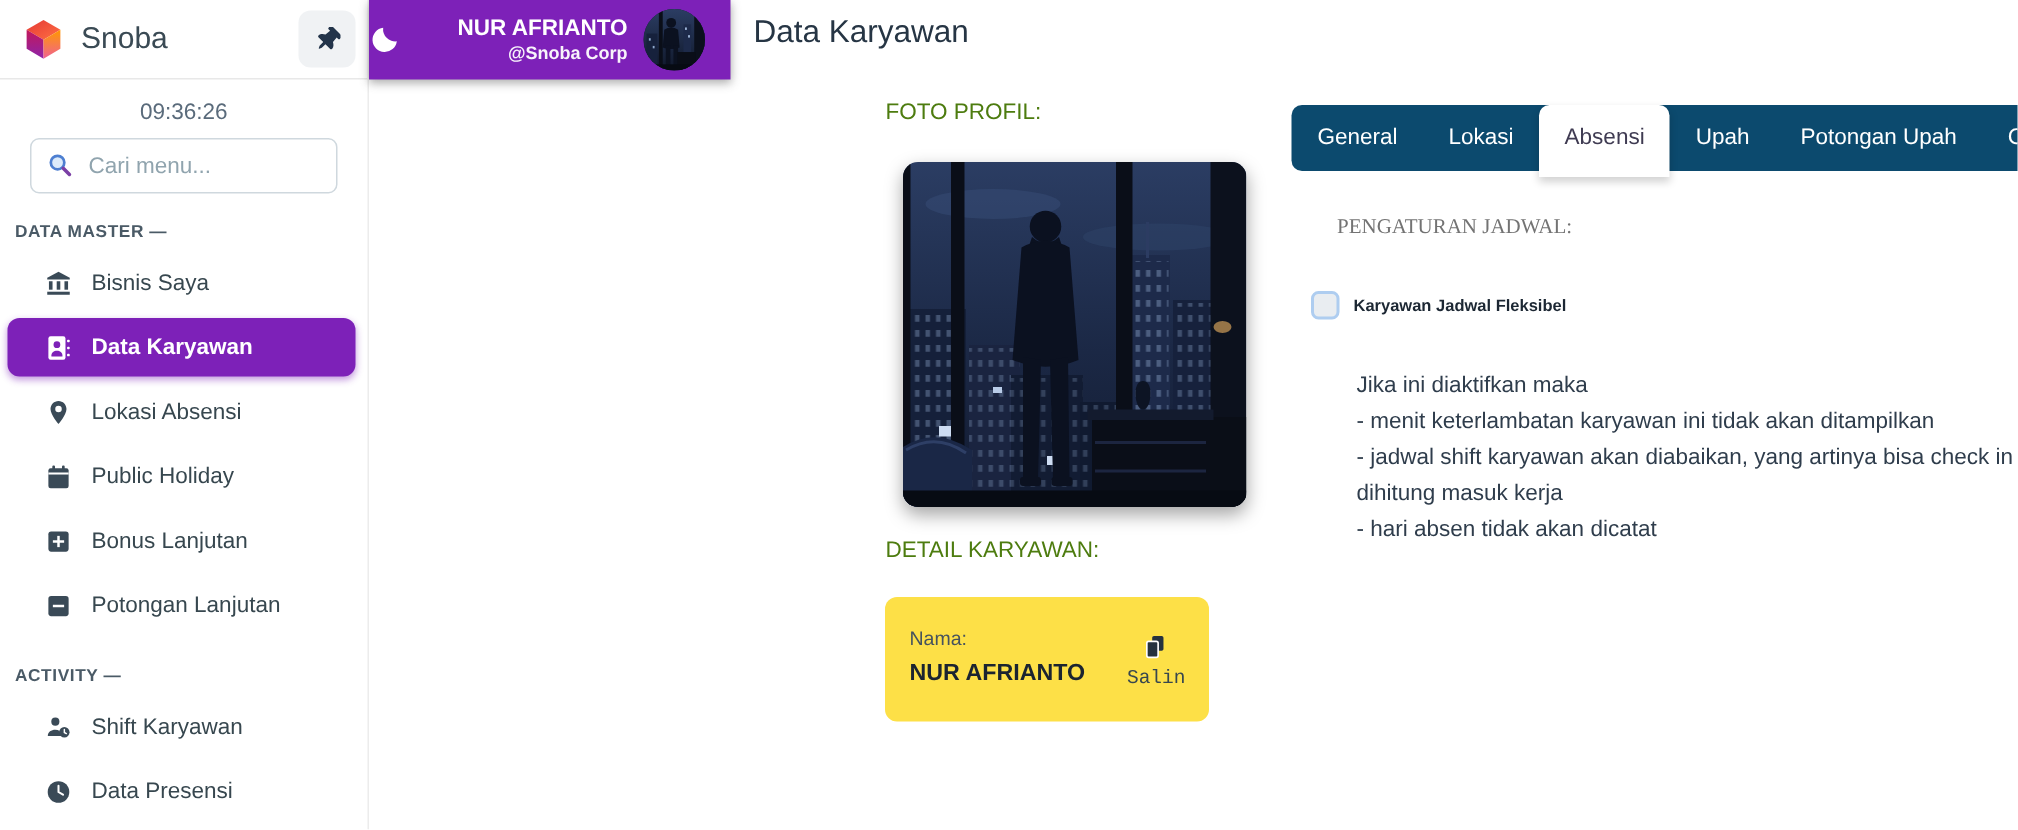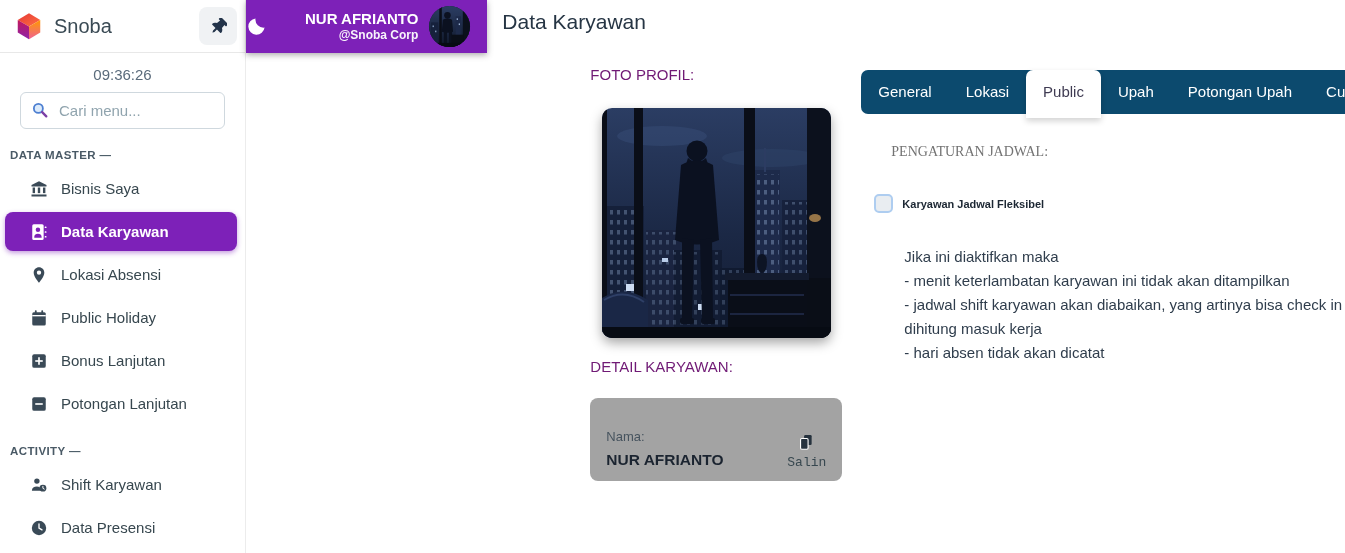--- a/index.html
+++ b/index.html
@@ -29,25 +29,25 @@
   .topbar { height:53px; min-height:53px; background:#7d21b8; display:flex; align-items:center; justify-content:flex-end; padding-right:17px; box-shadow:0 2px 6px rgba(70,70,70,.45); position:relative; z-index:5; }
   .moon-btn { background:none; border:none; cursor:pointer; margin-right:38px; display:flex; }
   .user-meta { text-align:right; color:#fff; margin-right:11px; line-height:1.25; }
   .user-name { font-size:15px; font-weight:bold; }
   .user-org { font-size:12px; font-weight:bold; opacity:.95; }
   .avatar { width:41px; height:41px; border-radius:50%; overflow:hidden; cursor:pointer; background:#10182a; }
 
   
   .content { position:relative; flex:1; background:#fff; }
   .page-title { position:absolute; left:15px; top:10px; font-size:21px; font-weight:500; color:#263544; }
-  .upper-label { position:absolute; font-size:15px; color:#701a75; }
+  .upper-label { position:absolute; font-size:15px; color:#4d7c0f; }
   .photo-label { left:103px; top:66px; }
   .photo { position:absolute; left:115px; top:108px; width:229px; height:230px; border-radius:10px; overflow:hidden; box-shadow:0 5px 12px rgba(0,0,0,.35); }
   .detail-label { left:103px; top:358px; }
-  .card { position:absolute; left:103px; top:398px; width:252px; height:83px; background:#a3a3a3; border-radius:8px; padding:31px 16px; display:flex; justify-content:space-between; }
+  .card { position:absolute; left:103px; top:398px; width:216px; height:83px; background:#fde047; border-radius:8px; padding:20px 16px; display:flex; justify-content:space-between; }
   .card-label { font-size:13px; color:#46535e; }
   .card-value { font-size:15.5px; font-weight:bold; color:#1b2430; margin-top:7px; }
   .copy-btn { background:none; border:none; cursor:pointer; display:flex; flex-direction:column; align-items:center; gap:3px; padding:4px 0 0; }
   .copy-btn .clabel { font-size:13px; color:#37474f;font-family:Liberation Mono, monospace; }
 
   .tabbar { position:absolute; left:374px; top:70px; width:695px; height:44px; background:#0c4a6e; border-radius:7px; display:flex; align-items:stretch; }
   .tab { color:#fff; font-size:15px; line-height:44px; padding:0 17px; cursor:pointer; border-radius:7px 7px 0 0; }
   .tab.active { background:#fff; color:#3f3b52; height:48px; box-shadow:0 3px 6px rgba(0,0,0,.18); }
 
   .panel-heading { position:absolute; left:404px; top:144px; font-size:14px; color:#737373;font-family:Liberation Serif, serif; }
@@ -329,21 +329,21 @@
                 <rect x="4.5" y="7" width="9.5" height="13.5" rx="1.5" fill="#26323e" stroke="#ffffff" stroke-width="1.4"></rect>
               </svg>
           </span>
           <span class="clabel">Salin</span>
         </button>
       </div>
 
       <div class="tabbar">
         <div class="tab">General</div>
         <div class="tab">Lokasi</div>
-        <div class="tab active">Public</div>
+        <div class="tab active">Absensi</div>
         <div class="tab">Upah</div>
         <div class="tab">Potongan Upah</div>
         <div class="tab">Cuti</div>
       </div>
 
       <div class="panel-heading">PENGATURAN JADWAL:</div>
 
       <div class="check-row">
         <span class="checkbox"></span>
         <span class="check-label">Karyawan Jadwal Fleksibel</span>

